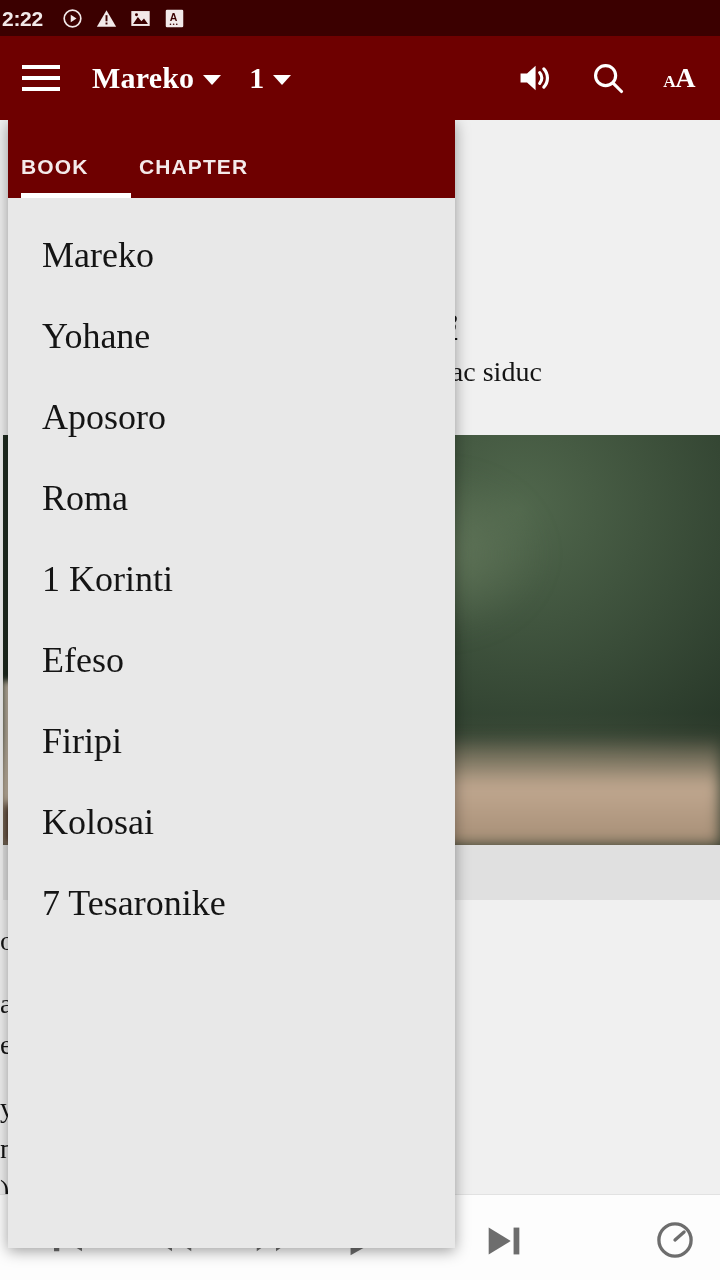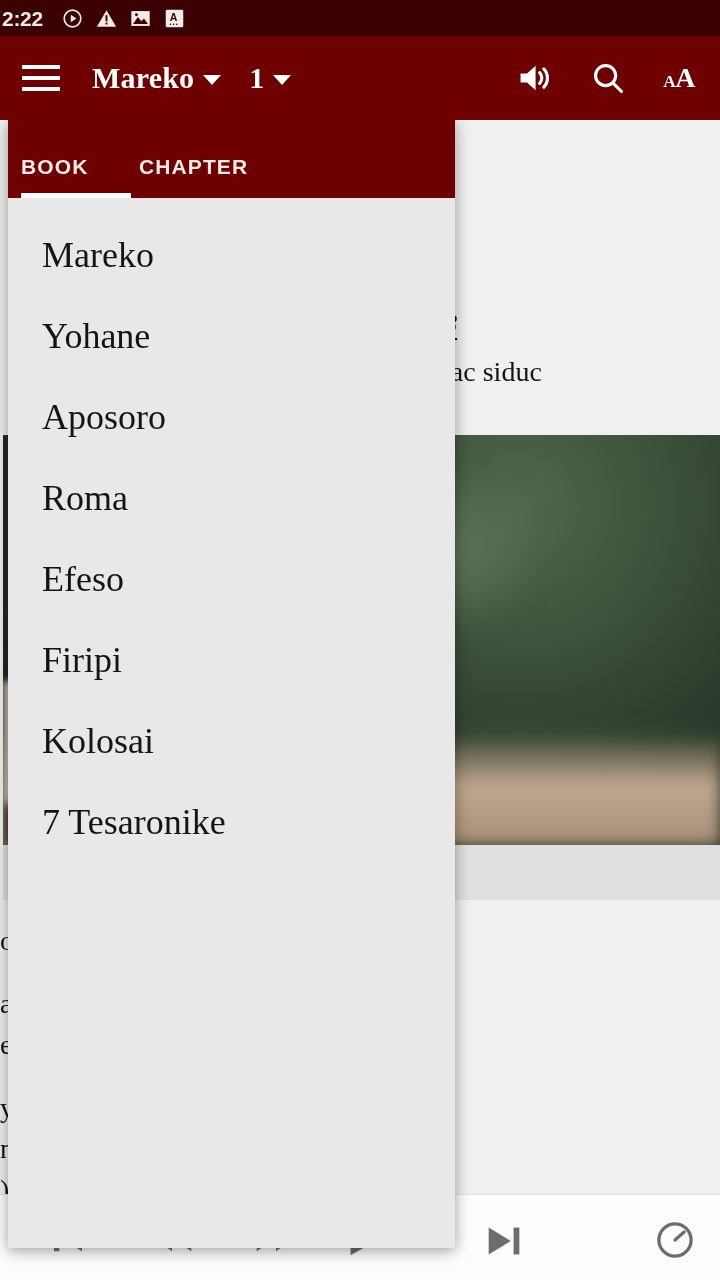--- a/index.html
+++ b/index.html
@@ -354,20 +354,21 @@
       </div>
       <div class="picker-tab" id="tab-chapter">
         <span>CHAPTER</span>
       </div>
     </div>
     <div id="picker-list">
       <div class="book-item">Mareko</div>
       <div class="book-item">Yohane</div>
       <div class="book-item">Aposoro</div>
       <div class="book-item">Roma</div>
+      <div class="book-item">1 Korinti</div>
       <div class="book-item">Efeso</div>
       <div class="book-item">Firipi</div>
       <div class="book-item">Kolosai</div>
       <div class="book-item">7 Tesaronike</div>
     </div>
   </div>
 
 </div>
 
 </body></html>

